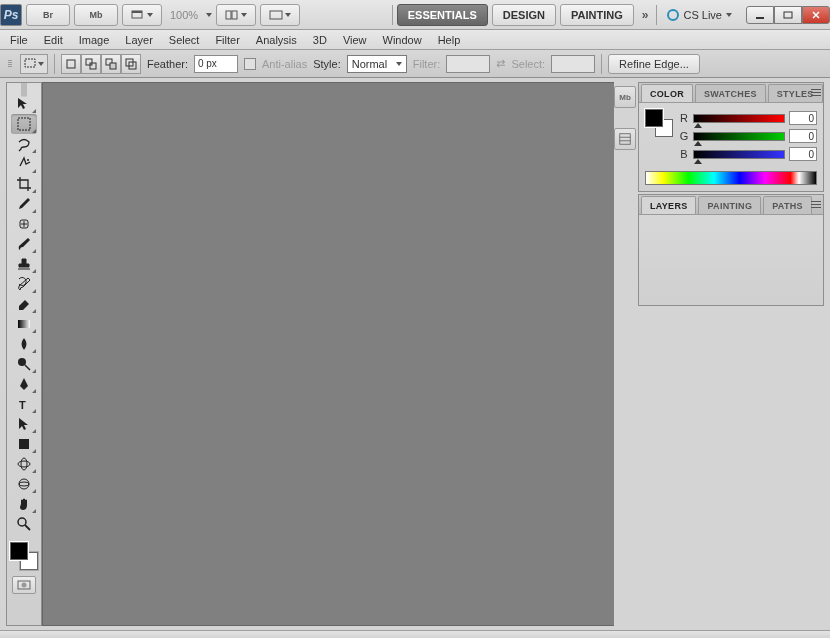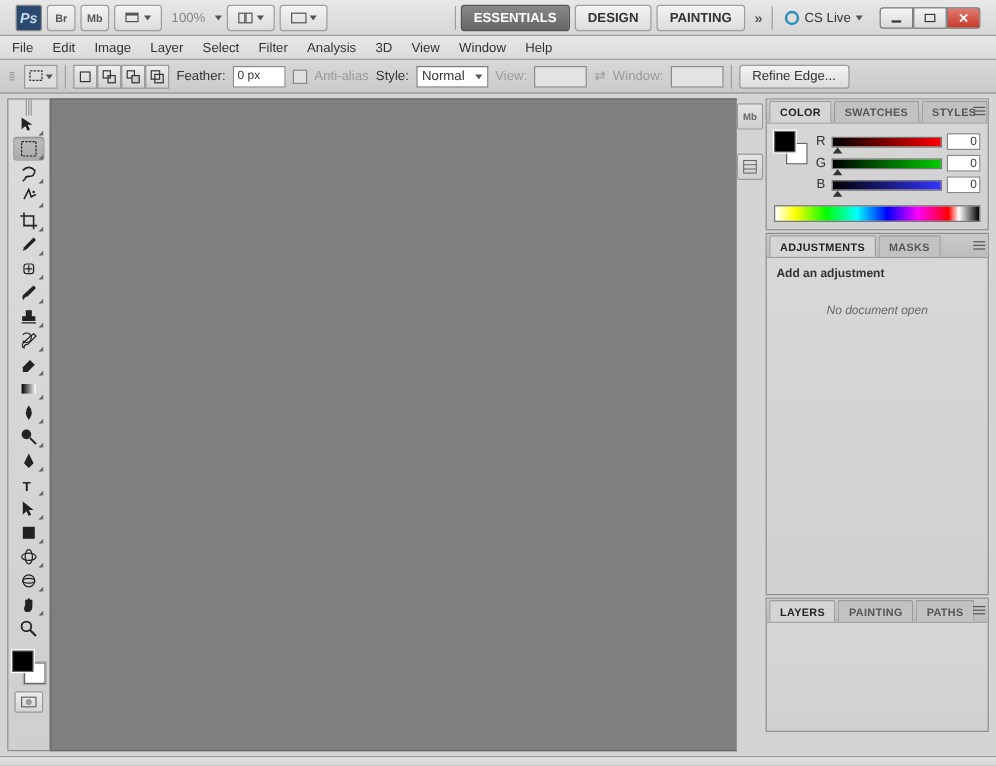--- a/index.html
+++ b/index.html
@@ -2,25 +2,25 @@
 <html><head>
 <meta charset="utf-8">
 <style>
 * { box-sizing: border-box; margin: 0; padding: 0; font-family: Tahoma, Arial, sans-serif; font-size: 11px; color: #333; }
 body { width: 830px; height: 638px; background: #d4d4d4; overflow: hidden; user-select: none; }
 
 
 .header {
   height: 30px; background: linear-gradient(#e8e8e8,#d6d6d6);
   border-bottom: 1px solid #9e9e9e;
-  display: flex; align-items: center; padding: 0 13px; gap:4px;
+  display: flex; align-items: center; padding: 0 0; gap:4px;
 }
 .ps-logo { width:22px; height:22px; background:#2b4a6f; border:1px solid #888; border-radius:2px;
   display:flex; align-items:center; justify-content:center; color:#c7d8ea; font-style:italic; font-weight:bold; font-size:12px;}
-.hdr-btn { width:24px; height:22px; background:linear-gradient(#f4f4f4,#dcdcdc); border:1px solid #9e9e9e; border-radius:3px; display:flex;align-items:center;justify-content:center; font-size:9px; font-weight:bold; color:#555; cursor:pointer;}
+.hdr-btn { width:44px; height:22px; background:linear-gradient(#f4f4f4,#dcdcdc); border:1px solid #9e9e9e; border-radius:3px; display:flex;align-items:center;justify-content:center; font-size:9px; font-weight:bold; color:#555; cursor:pointer;}
 .hdr-dd { width:40px; height:22px; background:linear-gradient(#f4f4f4,#dcdcdc); border:1px solid #9e9e9e; border-radius:3px; display:flex;align-items:center;justify-content:center; gap:2px; cursor:pointer;}
 .zoom { color:#888; padding:0 4px; }
 .workspace { height:22px; padding:0 10px; background:linear-gradient(#f4f4f4,#dcdcdc); border:1px solid #9e9e9e; border-radius:3px; display:flex;align-items:center; cursor:pointer; font-weight:bold;}
 .workspace.active { background:linear-gradient(#888,#666); color:#fff; border-color:#555;}
 .win-btns { display:flex; gap:0; margin-left:4px;}
 .win-btn { width:28px; height:18px; border:1px solid #7a7a7a; display:flex;align-items:center;justify-content:center; cursor:pointer;}
 .win-min { background:linear-gradient(#f6f6f6,#d9d9d9); border-radius:3px 0 0 3px;}
 .win-max { background:linear-gradient(#f6f6f6,#d9d9d9);}
 .win-close { background:linear-gradient(#e07a6e,#c83a2a); border-radius:0 3px 3px 0;}
 
@@ -220,24 +220,24 @@
   </div>
   <span class="opt-label">Feather:</span>
   <input class="opt-input" value="0 px" style="">
   <span class="checkbox disabled"></span>
   <span class="opt-label disabled">Anti-alias</span>
   <span class="opt-label">Style:</span>
   <div class="style-dd">
     <span>Normal</span>
     <span class="chevron"></span>
   </div>
-  <span class="opt-label disabled">View:</span>
+  <span class="opt-label disabled">Filter:</span>
   <input class="opt-input disabled" disabled="" value="" style="">
   <span style="color:#9a9a9a;">⇄</span>
-  <span class="opt-label disabled">Window:</span>
+  <span class="opt-label disabled">Select:</span>
   <input class="opt-input disabled" disabled="" value="" style="">
   <div class="vsep"></div>
   <button class="refine-btn">Refine Edge...</button>
 </div>
 
 <div class="main">
 
   <div class="toolbox">
     <div class="grip" style="transform:rotate(90deg);width:18px;">
         <span></span>
@@ -453,35 +453,20 @@
               <div class="bar b">
                   <div class="knob"></div>
                 </div>
               <input class="val" value="0" style="">
             </div>
           </div>
         </div>
         <div class="spectrum"></div>
       </div>
 
-      <div class="panel">
-        <div class="panel-tabs">
-          <div class="ptab active">ADJUSTMENTS</div>
-          <div class="ptab">MASKS</div>
-          <div class="panel-menu">
-              <span></span>
-              <span></span>
-              <span></span>
-            </div>
-        </div>
-        <div class="adj-body adj-panel-body">
-          <div class="adj-title">Add an adjustment</div>
-          <div class="nodoc">No document open</div>
-        </div>
-      </div>
 
       <div class="panel layers-panel">
         <div class="panel-tabs">
           <div class="ptab active">LAYERS</div>
           <div class="ptab">PAINTING</div>
           <div class="ptab">PATHS</div>
           <div class="panel-menu">
               <span></span>
               <span></span>
               <span></span>

